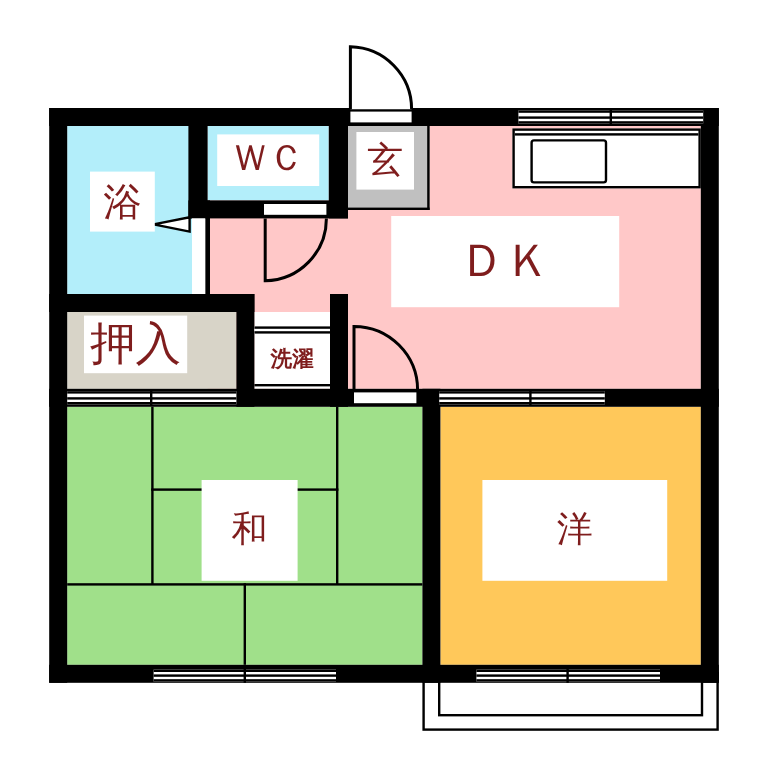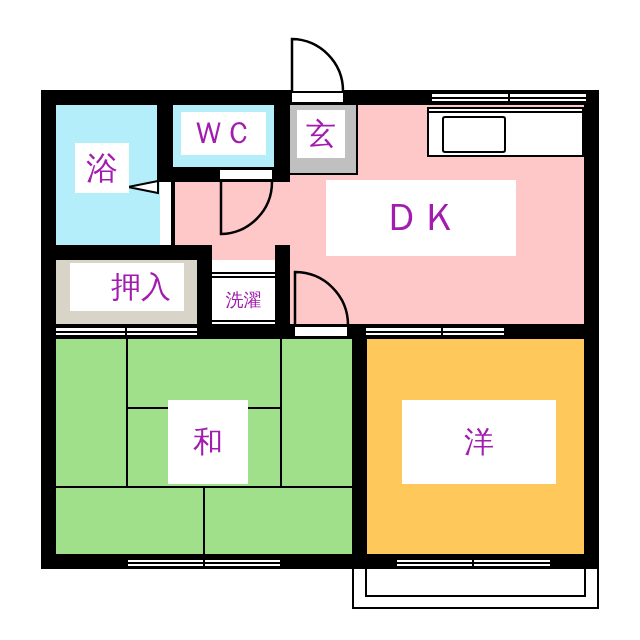--- a/index.html
+++ b/index.html
@@ -1,21 +1,21 @@
 <!DOCTYPE html>
 <html><head>
 <meta charset="utf-8">
 <style>
   html, body { margin:0; padding:0; background:#ffffff; }
   body { width:640px; height:640px; position:relative; overflow:hidden;
          font-family:"DejaVu Sans","Liberation Sans",sans-serif; }
   .abs { position:absolute; }
   .wall { position:absolute; background:#000; }
   .room { position:absolute; }
-  .label { position:absolute; background:#fff; color:#a21caf; text-align:center;
+  .label { position:absolute; background:#fff; color:#7f1d1d; text-align:center;
            display:flex; flex-direction:column; justify-content:center; align-items:center;
            line-height:1.15; }
   .win { position:absolute; background:#fff; border-top:2px solid #000; border-bottom:2px solid #000; box-sizing:border-box; }
   .win .mid { position:absolute; left:0; right:0; top:50%; height:2px; margin-top:-1px; background:#000; }
   .win .tick { position:absolute; top:-3px; bottom:-3px; width:2px; background:#000; }
   .tline { position:absolute; background:#000; }
   svg.overlay { position:absolute; left:0; top:0; }
 </style>
 </head>
 <body>
@@ -100,24 +100,24 @@
     </div>
   <div class="label" style="left:181px;top:112px;width:85px;height:43px;font-size:30px;">
       <span>ＷＣ</span>
     </div>
   <div class="label" style="left:297px;top:110px;width:48px;height:48px;font-size:30px;">
       <span>玄</span>
     </div>
   <div class="label" style="left:326px;top:180px;width:190px;height:76px;font-size:38px;">
     <span>ＤＫ</span>
   </div>
-  <div class="label" style="left:70px;top:263px;width:86px;height:48px;font-size:30px;padding-left:28px;">
+  <div class="label" style="left:70px;top:263px;width:86px;height:48px;font-size:38px;">
       <span>押入</span>
     </div>
-  <div class="label" style="left:214px;top:282px;width:59px;height:36px;font-size:18px;">
+  <div class="label" style="left:214px;top:282px;width:59px;height:36px;font-size:18px;font-weight:bold;">
       <span>洗濯</span>
     </div>
   <div class="label" style="left:168px;top:400px;width:80px;height:84px;font-size:30px;">
     <span>和</span>
   </div>
   <div class="label" style="left:402px;top:400px;width:154px;height:84px;font-size:30px;">
     <span>洋</span>
   </div>
 </div>
 

